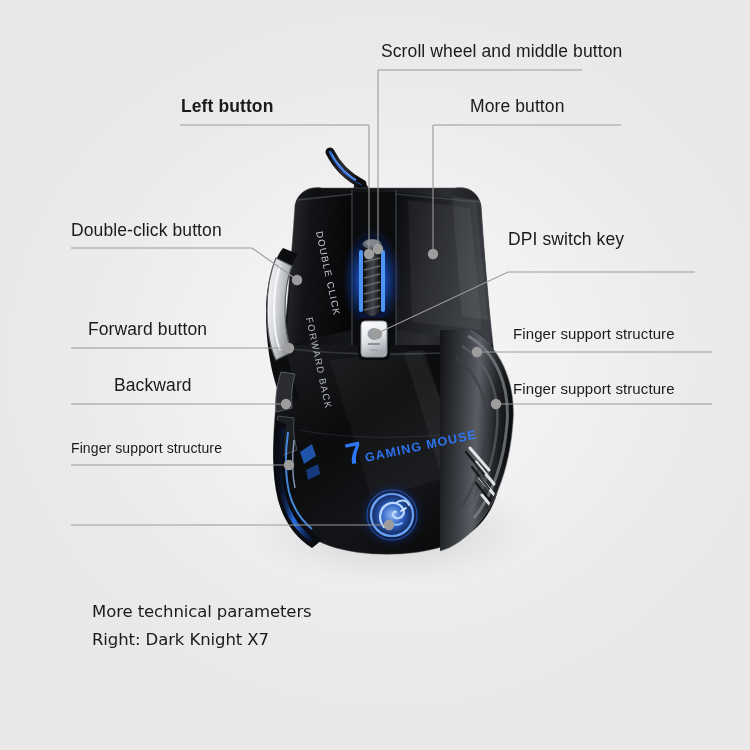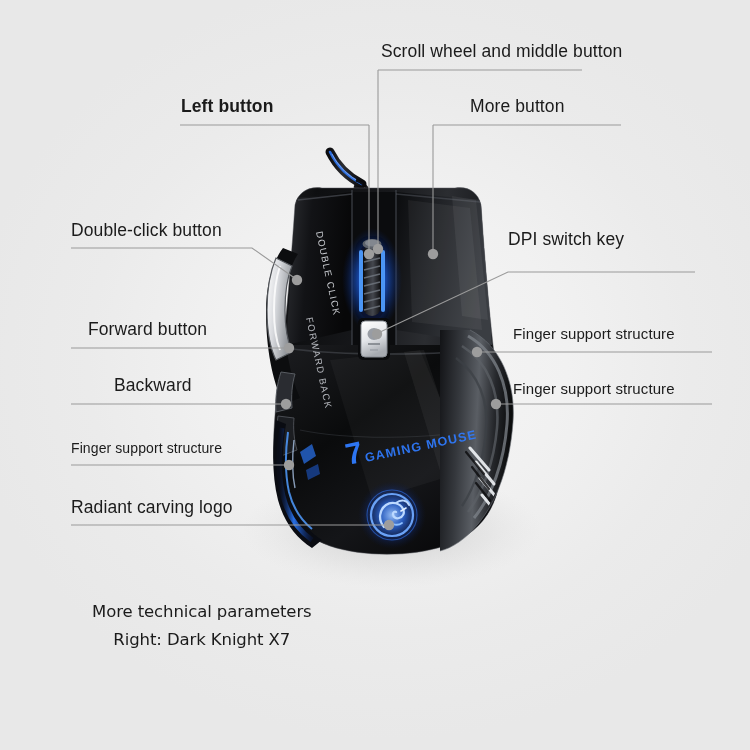--- a/index.html
+++ b/index.html
@@ -43,21 +43,21 @@
   #specs {
     position: absolute;
     left: 92px;
     top: 598px;
     font-family: "DejaVu Sans", sans-serif;
     font-size: 16.5px;
     color: #1b1b1b;
     line-height: 28.4px;
     letter-spacing: -0.1px;
   }
-  #specs div { white-space: nowrap; text-align: center; }
+  #specs div { white-space: nowrap; }
 
   svg { display: block; }
 </style>
 </head>
 <body>
 
 <div id="page">
 
   <svg class="layer" width="750" height="750" viewBox="0 0 750 750" aria-hidden="true">
     <defs>
@@ -405,20 +405,19 @@
   <div class="callout" style="left:88px; top:320px;">Forward button</div>
 
   <div class="callout small" style="left:513px; top:326px;">Finger support structure</div>
 
   <div class="callout" style="left:71px; top:376px;margin-left:43px;">Backward</div>
 
   <div class="callout small" style="left:513px; top:381px;">Finger support structure</div>
 
   <div class="callout tiny" style="left:71px; top:441px;">Finger support structure</div>
 
-  <div class="callout" style="left:71px; top:498px;">Radiant carving logo</div>
 
   <div id="specs">
     <div>More technical parameters</div>
     <div>Right: Dark Knight X7</div>
   </div>
 
 </div>
 
 </body></html>

